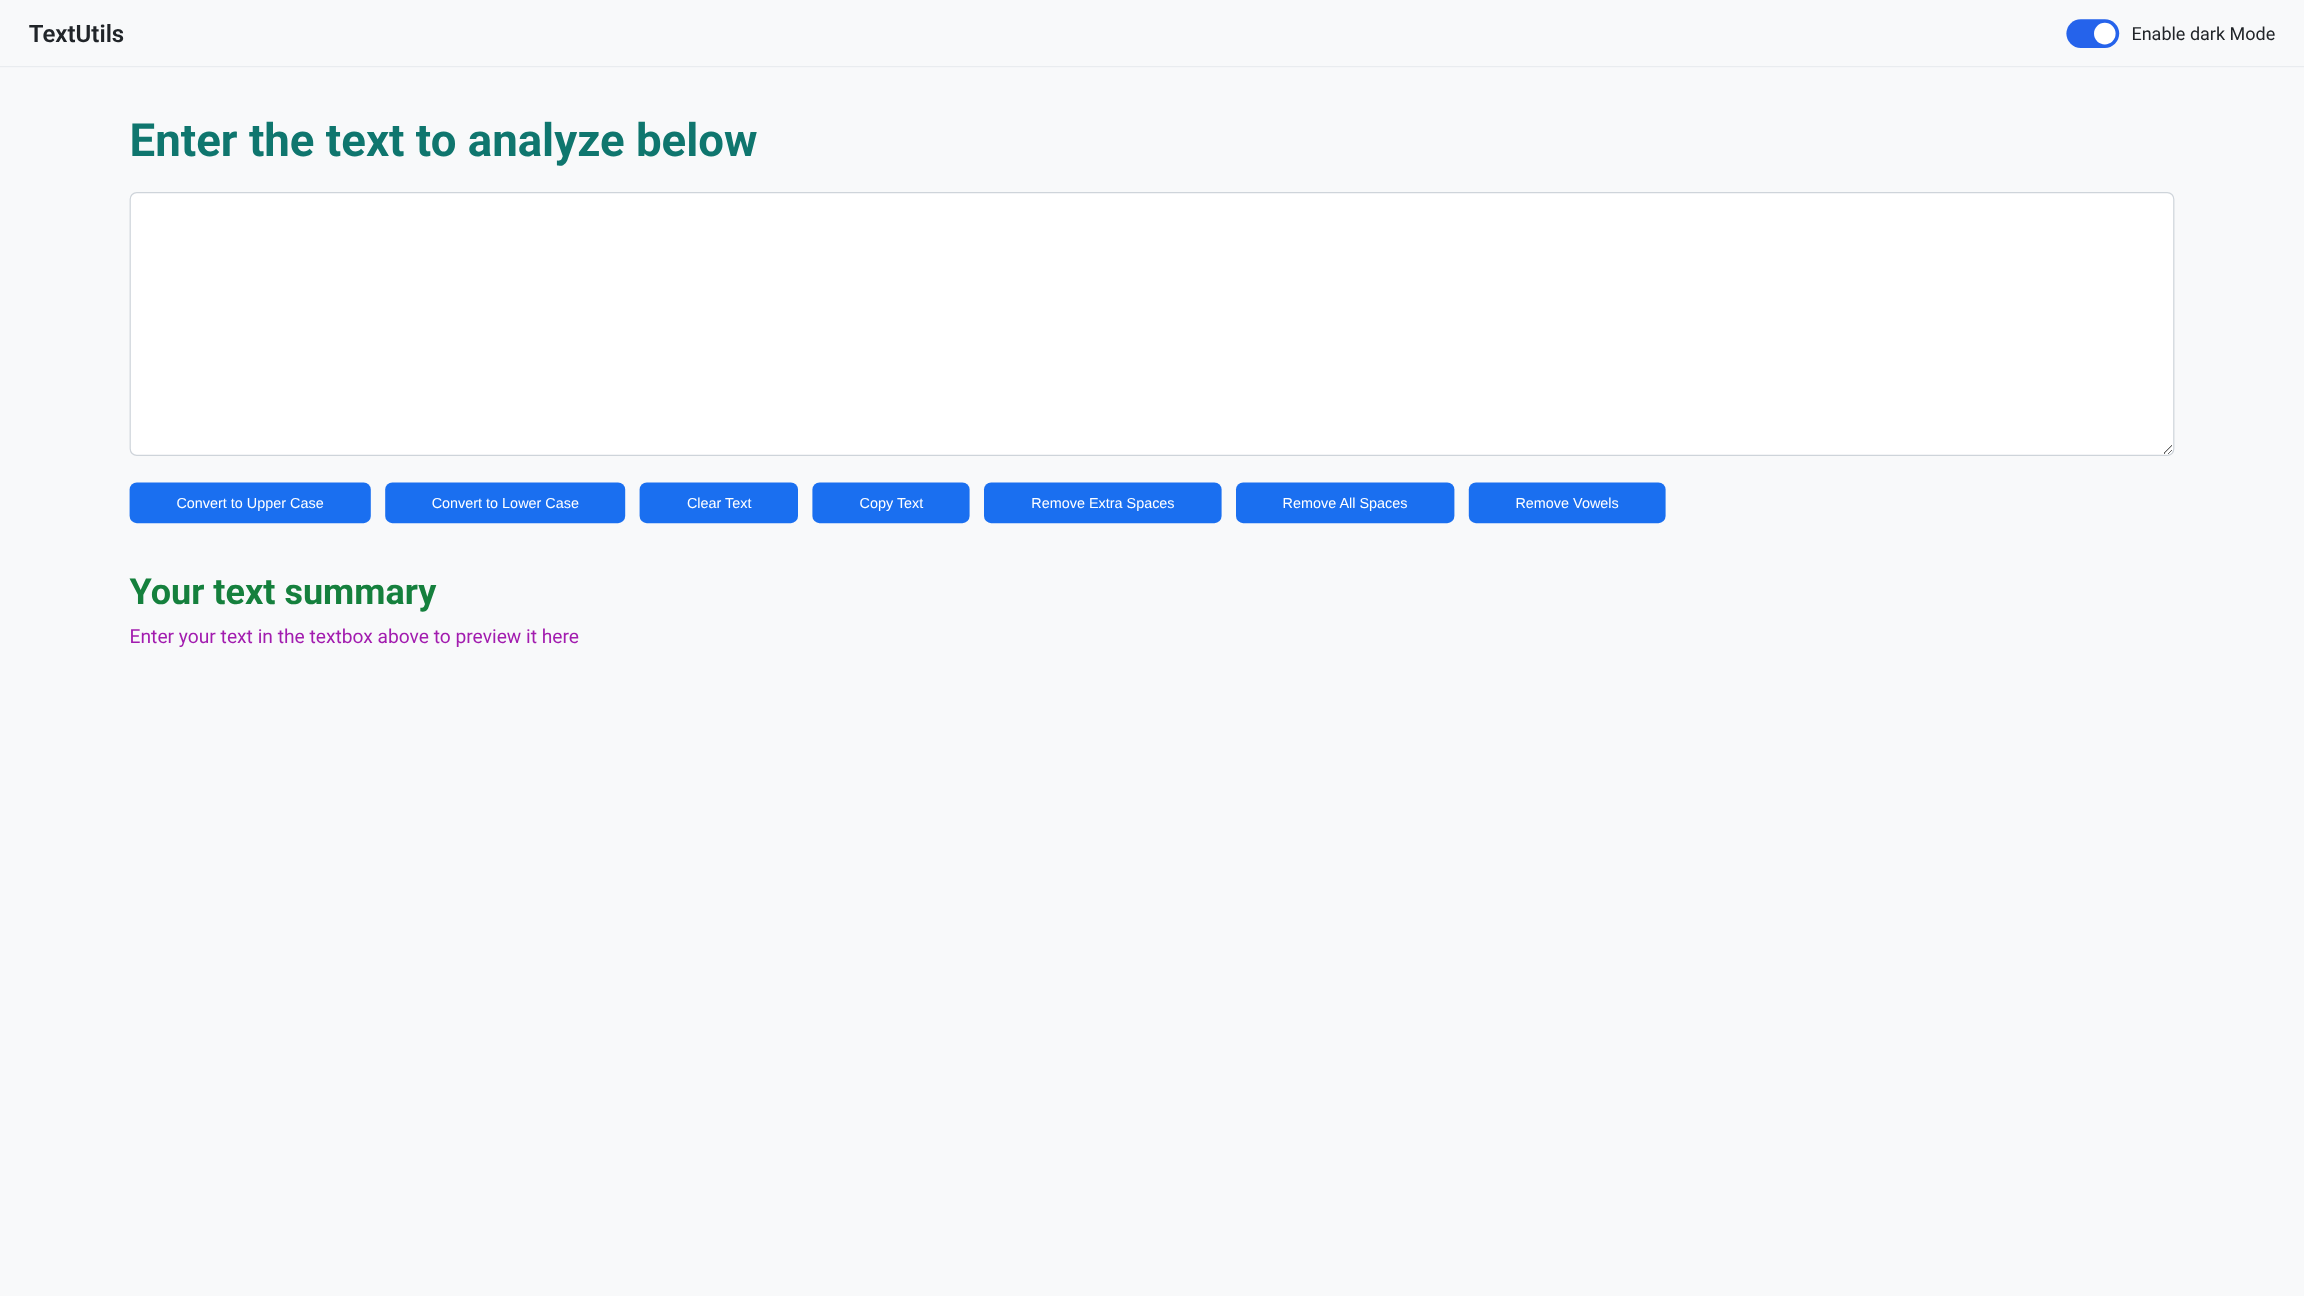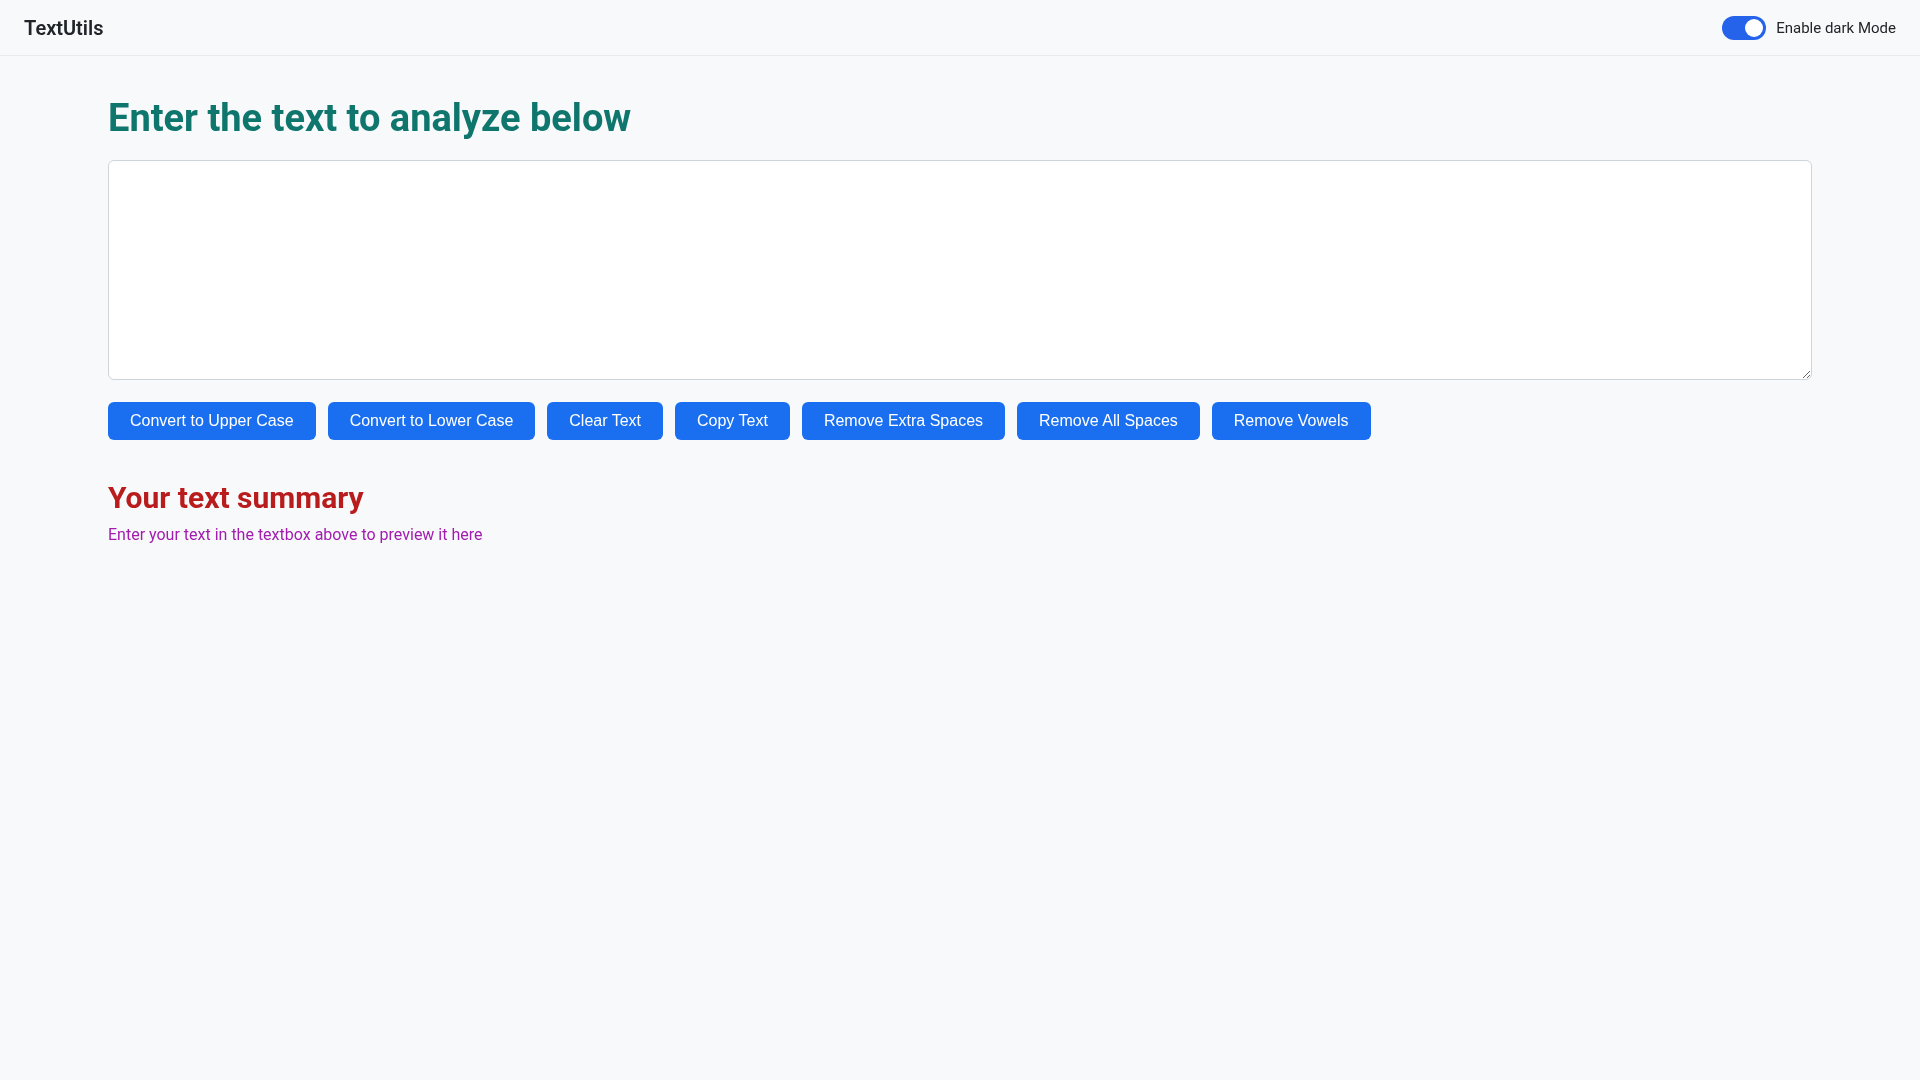--- a/index.html
+++ b/index.html
@@ -108,40 +108,40 @@
 
     
     .buttons-container {
       margin-top: 18px;
       display: flex;
       flex-wrap: wrap;
       gap: 12px;
     }
 
     .btn {
-      padding: 10px 22px;
-      font-size: 16px;
+      padding: 10px 39px;
+      font-size: 12px;
       font-weight: 500;
       border: none;
       border-radius: 6px;
       cursor: pointer;
       background-color: #1a6ff0;
       color: #ffffff;
       transition: background-color 0.2s;
     }
 
     
     .summary-section {
       margin-top: 40px;
     }
 
     .summary-title {
       font-size: 30px;
       font-weight: 700;
-      color: #b91c1c;
+      color: #15803d;
       margin-bottom: 10px;
     }
 
     .summary-text {
       font-size: 16px;
       color: #212529;
       margin-bottom: 8px;
     }
 
     .read-time {

